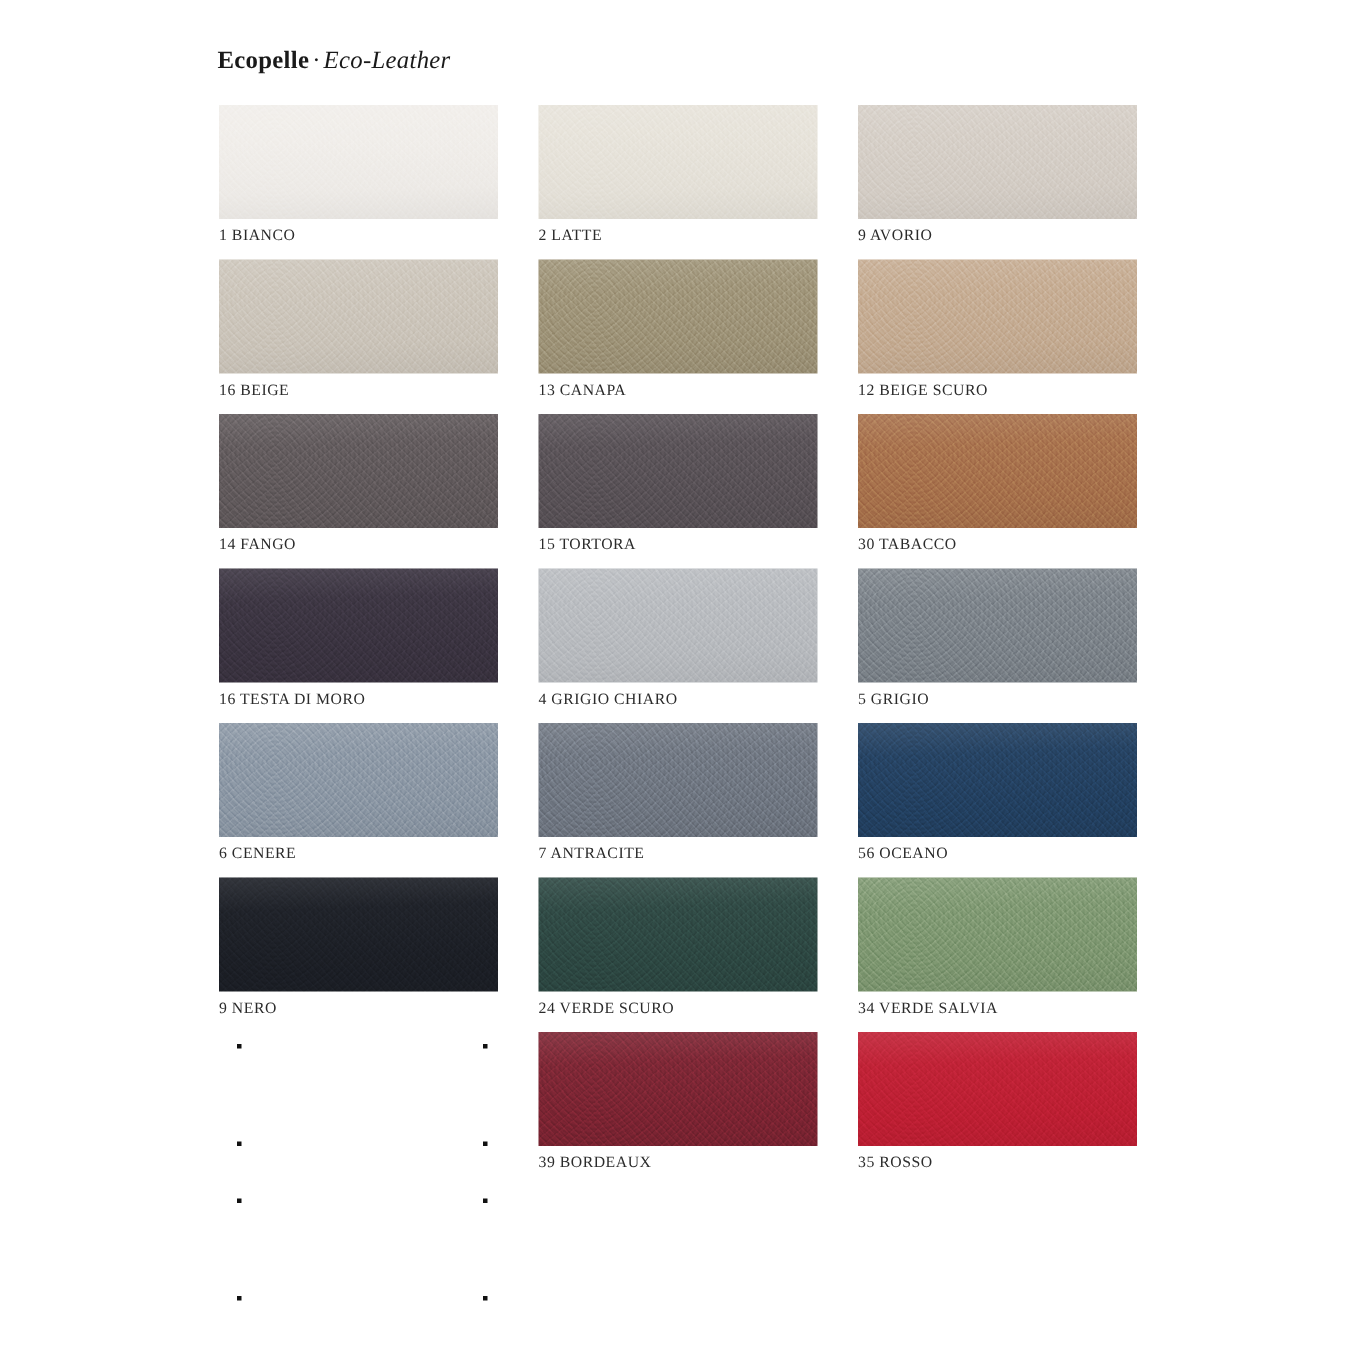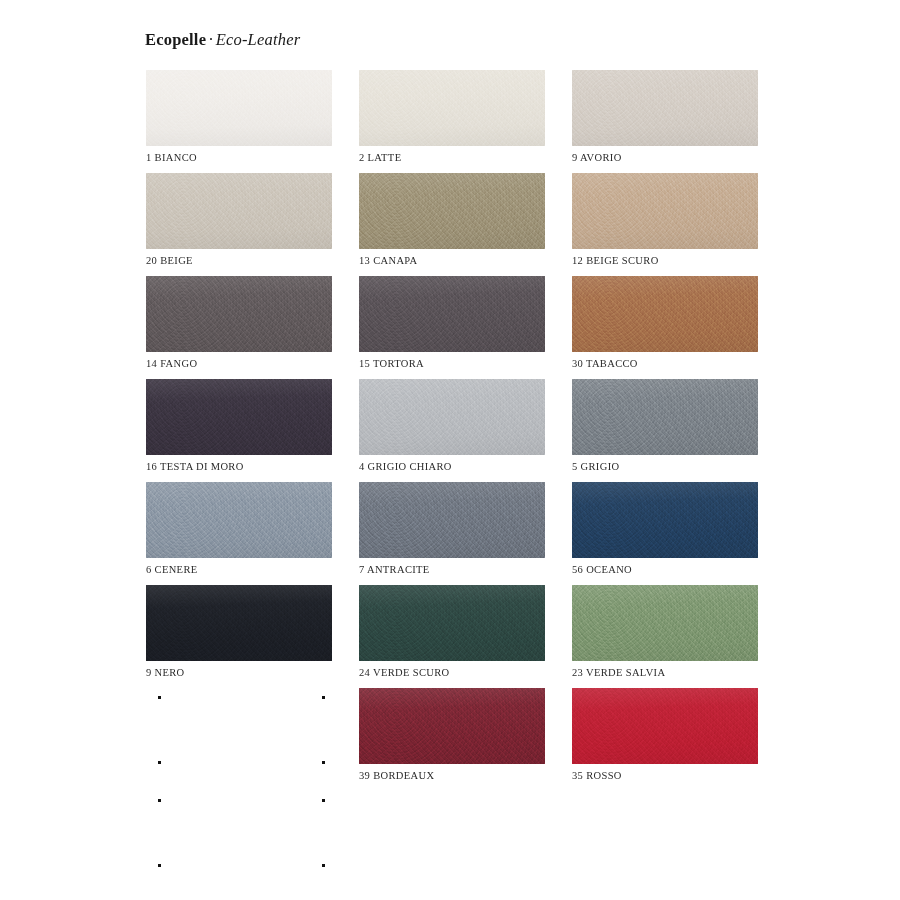--- a/index.html
+++ b/index.html
@@ -167,21 +167,21 @@
           <div class="grain"></div>
           <div class="sheen"></div>
         </div>
         <div class="label">9 AVORIO</div>
       </div>
       <div class="cell">
         <div class="swatch" style="background-color: rgb(204, 197, 186);">
           <div class="grain"></div>
           <div class="sheen"></div>
         </div>
-        <div class="label">20 BEIGE</div>
+        <div class="label">16 BEIGE</div>
       </div>
       <div class="cell">
         <div class="swatch" style="background-color: rgb(157, 146, 118);">
           <div class="grain"></div>
           <div class="sheen"></div>
         </div>
         <div class="label">13 CANAPA</div>
       </div>
       <div class="cell">
         <div class="swatch" style="background-color: rgb(197, 171, 145);">
@@ -265,21 +265,21 @@
           <div class="grain"></div>
           <div class="sheen"></div>
         </div>
         <div class="label">24 VERDE SCURO</div>
       </div>
       <div class="cell">
         <div class="swatch" style="background-color: rgb(124, 150, 111);">
           <div class="grain"></div>
           <div class="sheen"></div>
         </div>
-        <div class="label">23 VERDE SALVIA</div>
+        <div class="label">34 VERDE SALVIA</div>
       </div>
       <div class="cell empty">
         <div class="swatch"></div>
         <div class="corner tl"></div>
         <div class="corner tr"></div>
         <div class="corner bl"></div>
         <div class="corner br"></div>
       </div>
       <div class="cell">
         <div class="swatch" style="background-color: rgb(121, 35, 49);">

